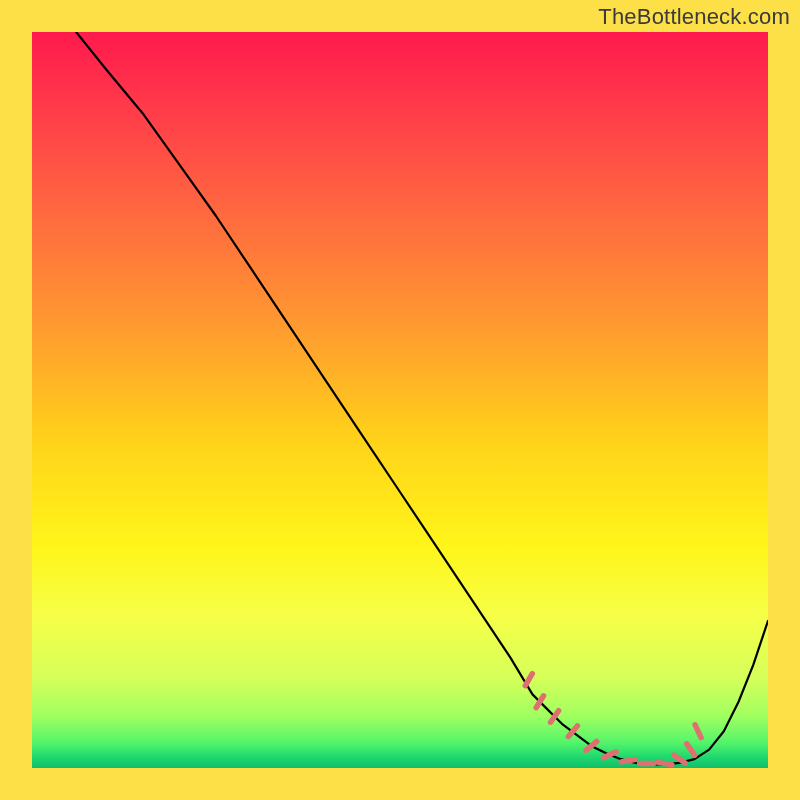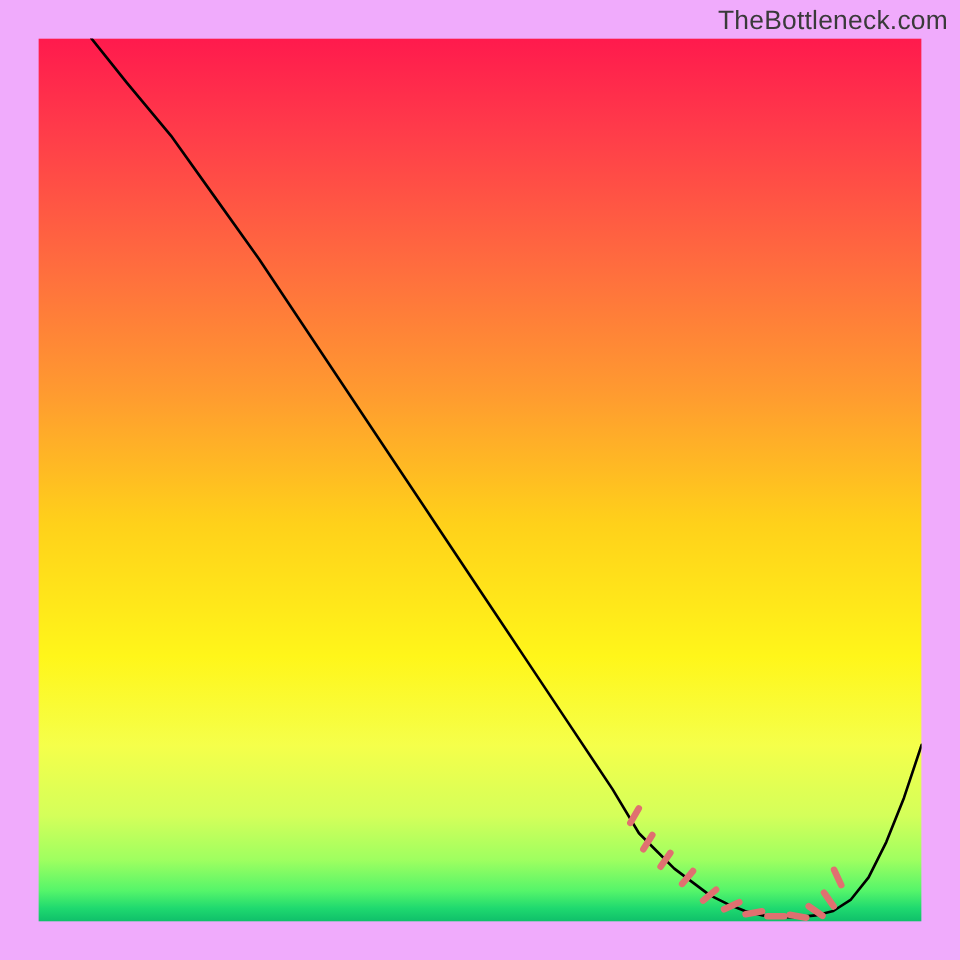--- a/index.html
+++ b/index.html
@@ -1,21 +1,21 @@
 <!DOCTYPE html>
 <html><head>
 <meta charset="utf-8">
 <style>
   * { margin: 0; padding: 0; box-sizing: border-box; }
   html, body { width: 800px; height: 800px; overflow: hidden; background: #000; }
   .frame {
     position: relative;
     width: 800px;
     height: 800px;
-    background: #f0abfc;
+    background: #fde047;
   }
   .watermark {
     position: absolute;
     top: 4px;
     right: 10px;
     font-family: Arial, Helvetica, sans-serif;
     font-size: 22px;
     color: #3a3a3a;
     letter-spacing: 0.2px;
     font-weight: 400;

